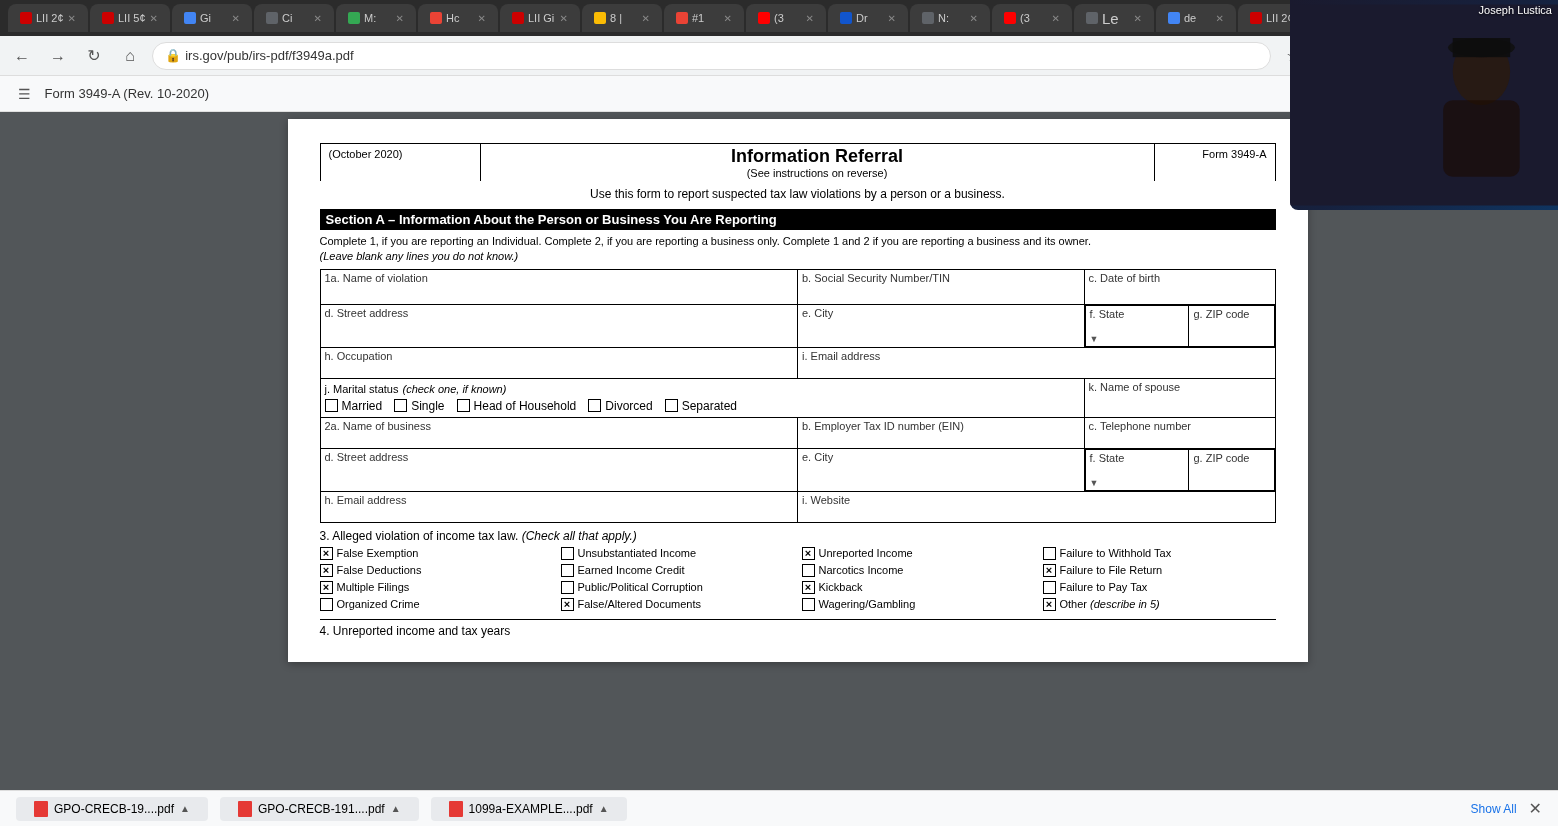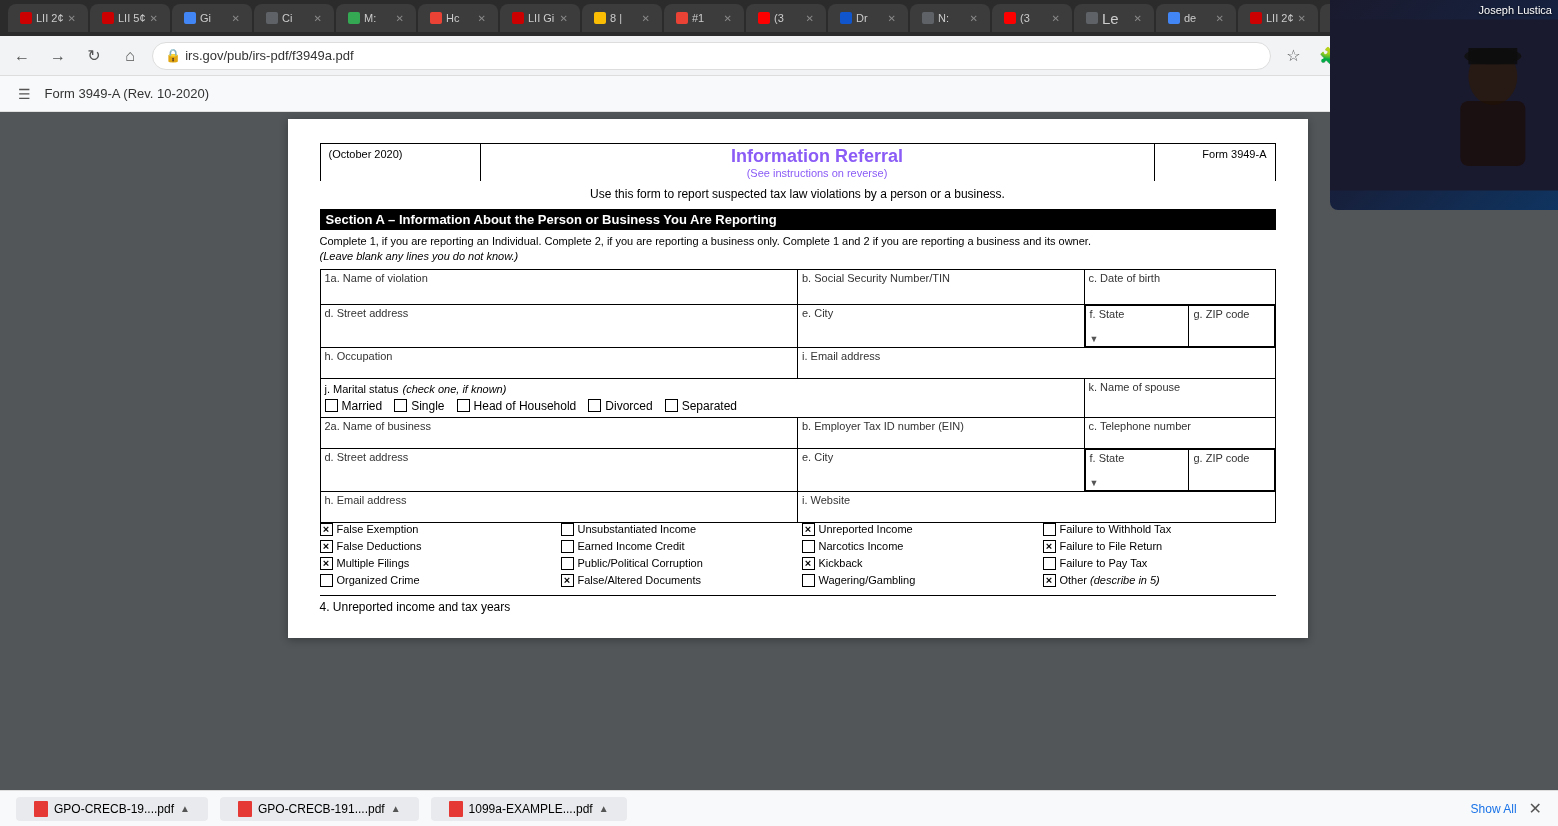--- a/index.html
+++ b/index.html
@@ -39,21 +39,21 @@
     .violation-item { display: flex; align-items: center; gap: 4px; font-size: 11px; }
 
     .bottom-bar { background: #f8f9fa; border-top: 1px solid #ddd; height: 36px; display: flex; align-items: center; padding: 0 16px; gap: 12px; }
     .open-file { display: flex; align-items: center; gap: 6px; background: #e8eaed; border-radius: 4px; padding: 4px 18px; font-size: 12px; cursor: pointer; }
     .open-file .file-icon { width: 14px; height: 16px; background: #e53935; border-radius: 1px; display: inline-block; }
     .open-file .chevron { font-size: 10px; color: #555; }
     .show-all-btn { margin-left: auto; font-size: 12px; color: #1a73e8; cursor: pointer; background: none; border: none; }
     .close-bar-btn { font-size: 16px; color: #555; cursor: pointer; background: none; border: none; }
 
     
-    .webcam-overlay { position: fixed; top: 0; right: 0; width: 228px; height: 210px; background: #222; border-bottom-left-radius: 8px; overflow: hidden; z-index: 100; }
+    .webcam-overlay { position: fixed; top: 0; right: 0; width: 268px; height: 210px; background: #222; border-bottom-left-radius: 8px; overflow: hidden; z-index: 100; }
     .webcam-person { width: 100%; height: 100%; background: linear-gradient(135deg, #1a1a2e 0%, #16213e 50%, #0f3460 100%); display: flex; align-items: flex-end; justify-content: flex-start; }
   </style>
 </head>
 <body>
 
 <div class="browser-chrome">
 
   <div class="tab-bar">
 
     <div class="tab">
@@ -190,21 +190,21 @@
   </div>
 </div>
 
 <div class="pdf-area">
   <div class="pdf-page">
 
     <div style="display:flex; border:1px solid #000; border-bottom:0;">
       <div style="flex:0 0 160px; padding:4px 8px; font-size:11px; border-right:1px solid #000;">
         <span>(October 2020)</span>
       </div>
-      <div style="flex:1; text-align:center; padding:2px; font-size:16px; font-weight:bold; border-right:1px solid #000; color:#8b5cf6;">
+      <div style="flex:1; text-align:center; padding:2px; font-size:16px; font-weight:bold; border-right:1px solid #000; color:#000000;">
         <div style="font-size:18px;">Information Referral</div>
         <div style="font-size:11px; font-weight:normal;">(See instructions on reverse)</div>
       </div>
       <div style="flex:0 0 120px; padding:4px 8px; font-size:11px; text-align:right;">
         <span>Form 3949-A</span>
       </div>
     </div>
 
     <div style="text-align:center; font-size:12px; margin:6px 0;">
       <span>Use this form to report suspected tax law violations by a person or a business.</span>
@@ -343,20 +343,24 @@
           <span class="field-label">h. Email address</span>
         </td>
         <td colspan="2">
           <span class="field-label">i. Website</span>
         </td>
       </tr>
     </tbody>
       </table>
 
 
+    <div style="font-size:12px; margin:6px 0 4px;">
+      <span>3. Alleged violation of income tax law.</span>
+      <span style="font-style:italic;">(Check all that apply.)</span>
+    </div>
 
     <div style="display:grid; grid-template-columns:repeat(4,1fr); gap:4px 8px; margin-bottom:8px;">
       <div class="violation-item">
           <div class="cb checked"></div>
           <span>False Exemption</span>
         </div>
       <div class="violation-item">
           <div class="cb"></div>
           <span>Unsubstantiated Income</span>
         </div>

